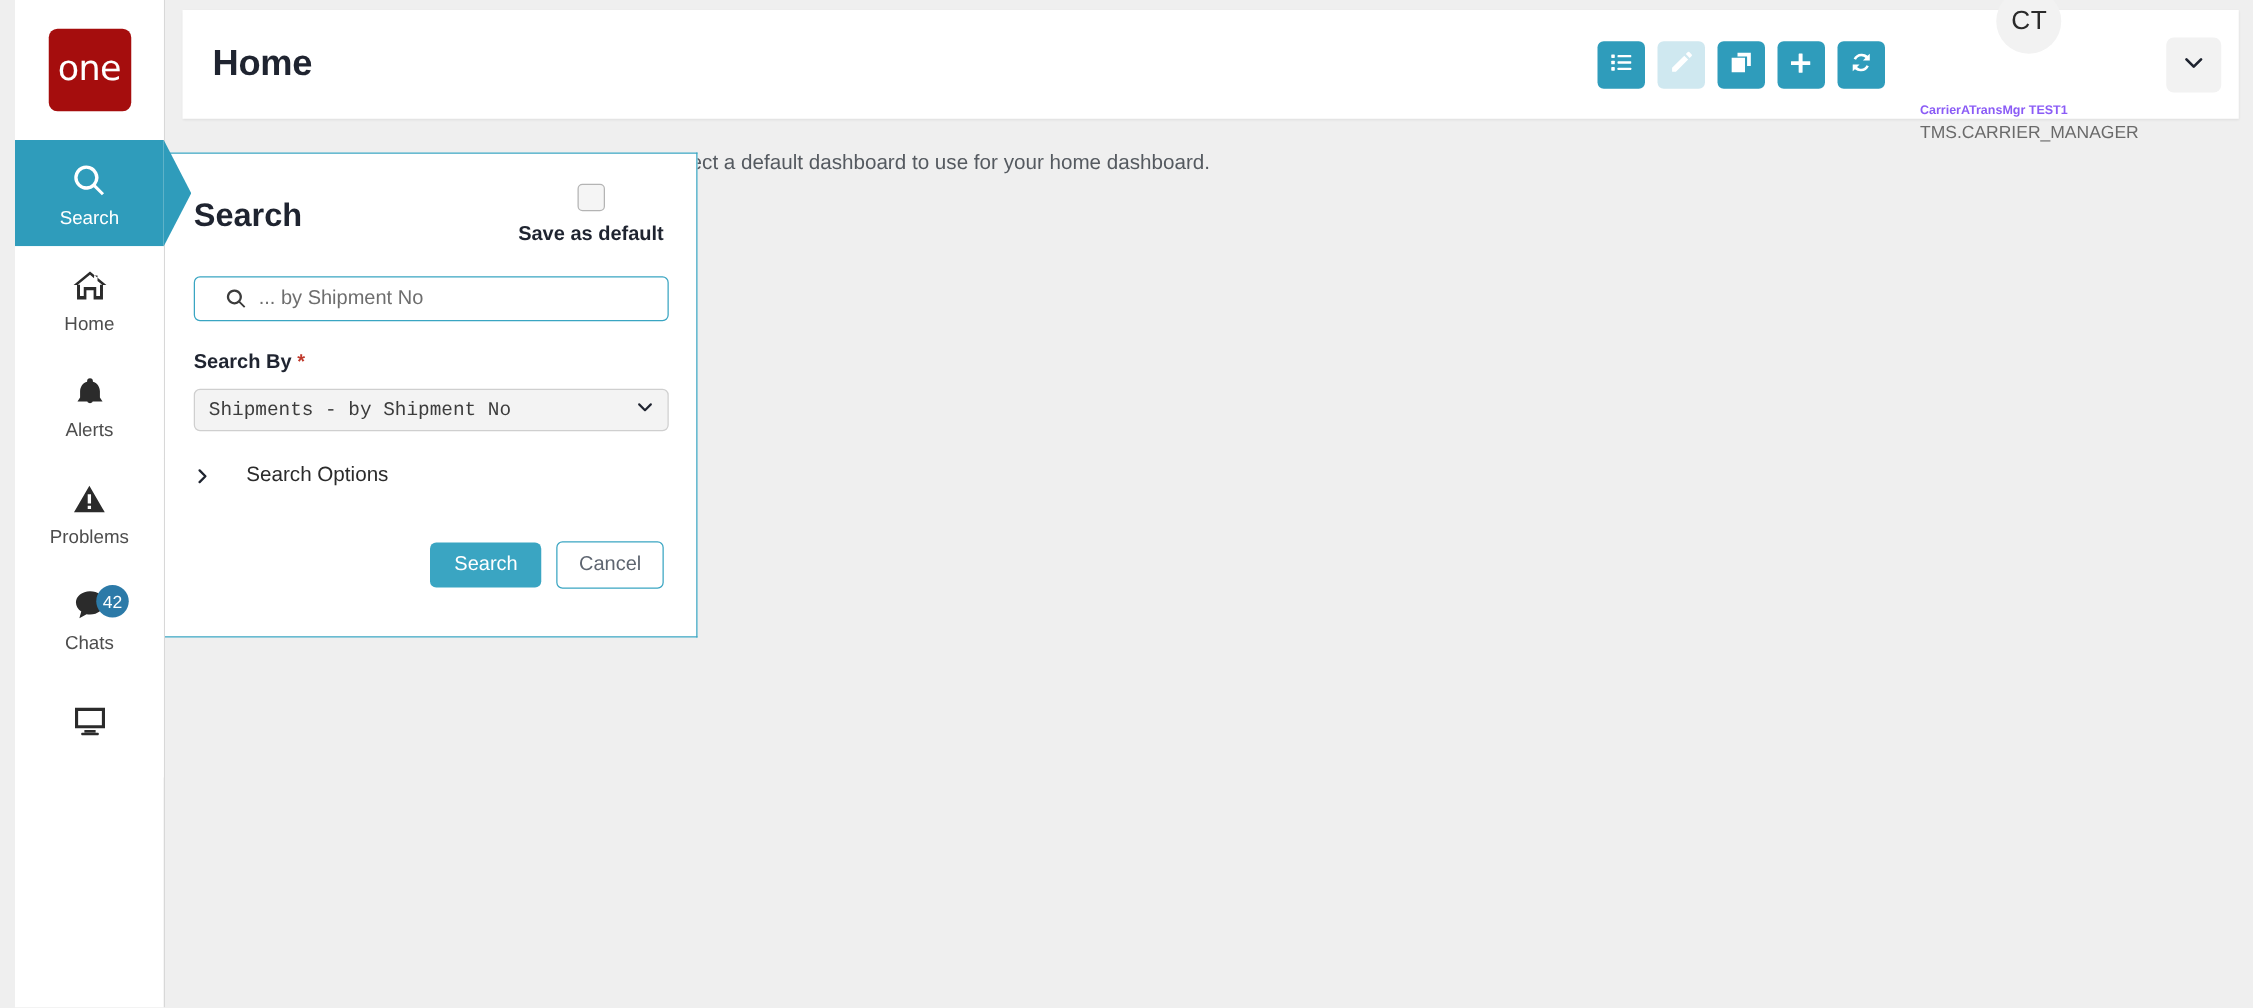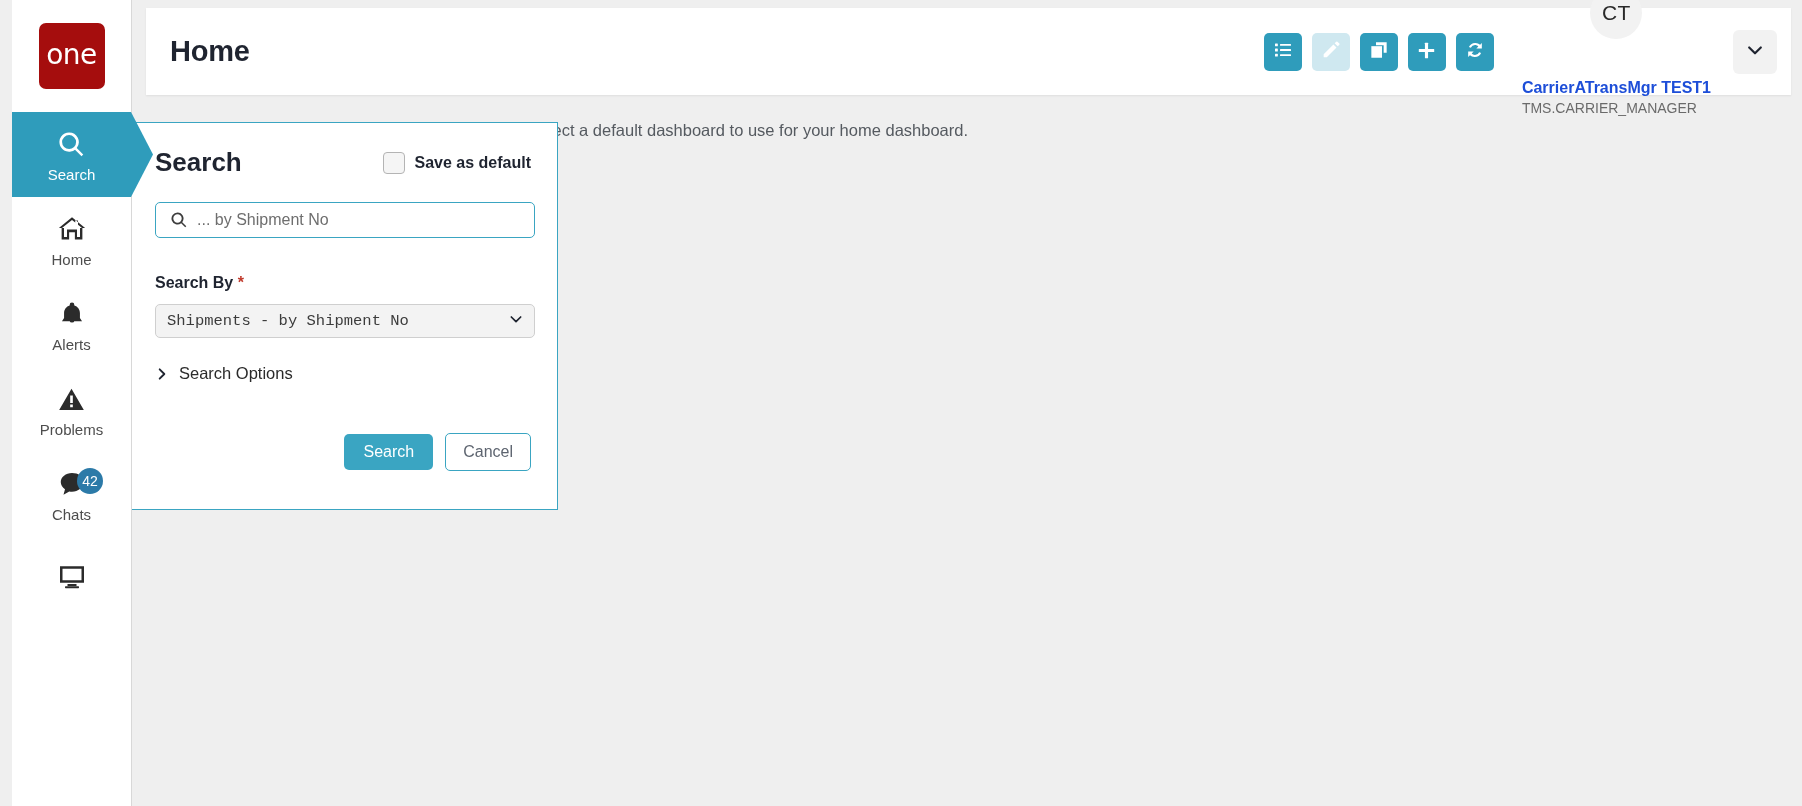--- a/index.html
+++ b/index.html
@@ -160,21 +160,21 @@
     border-radius: 50%;
     background: #f2f2f2;
     display: flex;
     align-items: center;
     justify-content: center;
     font-size: 21px;
     color: #2a2a2a;
     letter-spacing: 0.5px;
   }
   .user-text { display: flex; flex-direction: column; gap: 3px; }
-  .user-name { font-size: 16px; font-weight: bold; color: #1d4ed8; margin-top: 27px; }
+  .user-name { font-size: 10px; font-weight: bold; color: #8b5cf6; margin-top: 27px; }
   .user-role { font-size: 14px; color: #6a6a6a; }
   .caret-btn {
     margin-left: 22px;
     width: 44px; height: 44px;
     border-radius: 6px;
     background: #f2f2f2;
     display: flex;
     align-items: center;
     justify-content: center;
     cursor: pointer;
@@ -218,20 +218,21 @@
   .panel-title {
     font-size: 26px;
     font-weight: bold;
     color: #1f2430;
   }
   .save-default {
     display: flex;
     align-items: center;
     gap: 10px;
     cursor: pointer;
+    flex-direction: column;
   }
   .checkbox {
     width: 22px; height: 22px;
     border: 1px solid #b4b4b4;
     border-radius: 4px;
     background: #f5f5f5;
   }
   .save-default-label {
     font-size: 16px;
     font-weight: bold;
@@ -239,38 +240,38 @@
   }
 
   .search-field {
     position: relative;
     width: 380px;
     height: 36px;
     border: 1px solid #3aa5c2;
     border-radius: 5px;
     display: flex;
     align-items: center;
-    padding: 0 14px;
+    padding: 0 24px;
     gap: 9px;
     background: #fff;
   }
   .search-field .mag { display: flex; align-items: center; }
   .search-field input {
     border: none;
     outline: none;
     font-size: 16px;
     color: #3c3c3c;
     width: 100%;
     font-family: "Liberation Sans", sans-serif;
     background: transparent;
   }
   .search-field input::placeholder { color: #6e6e6e; }
 
   .field-label {
-    margin-top: 36px;
+    margin-top: 24px;
     font-size: 16px;
     font-weight: bold;
     color: #1f2430;
   }
   .req { color: #c0392b; font-weight: bold; }
 
   .select-wrap {
     margin-top: 12px;
     position: relative;
     width: 380px;
@@ -296,21 +297,21 @@
     right: 11px;
     top: 50%;
     transform: translateY(-50%);
     pointer-events: none;
   }
 
   .search-options {
     margin-top: 26px;
     display: flex;
     align-items: center;
-    gap: 10px;
+    gap: 28px;
     cursor: pointer;
   }
   .search-options .chev { display: flex; align-items: center; }
   .search-options-label { font-size: 16.5px; color: #2b2b2b; }
 
   .panel-actions {
     position: absolute;
     right: 26px;
     bottom: 38px;
     display: flex;

